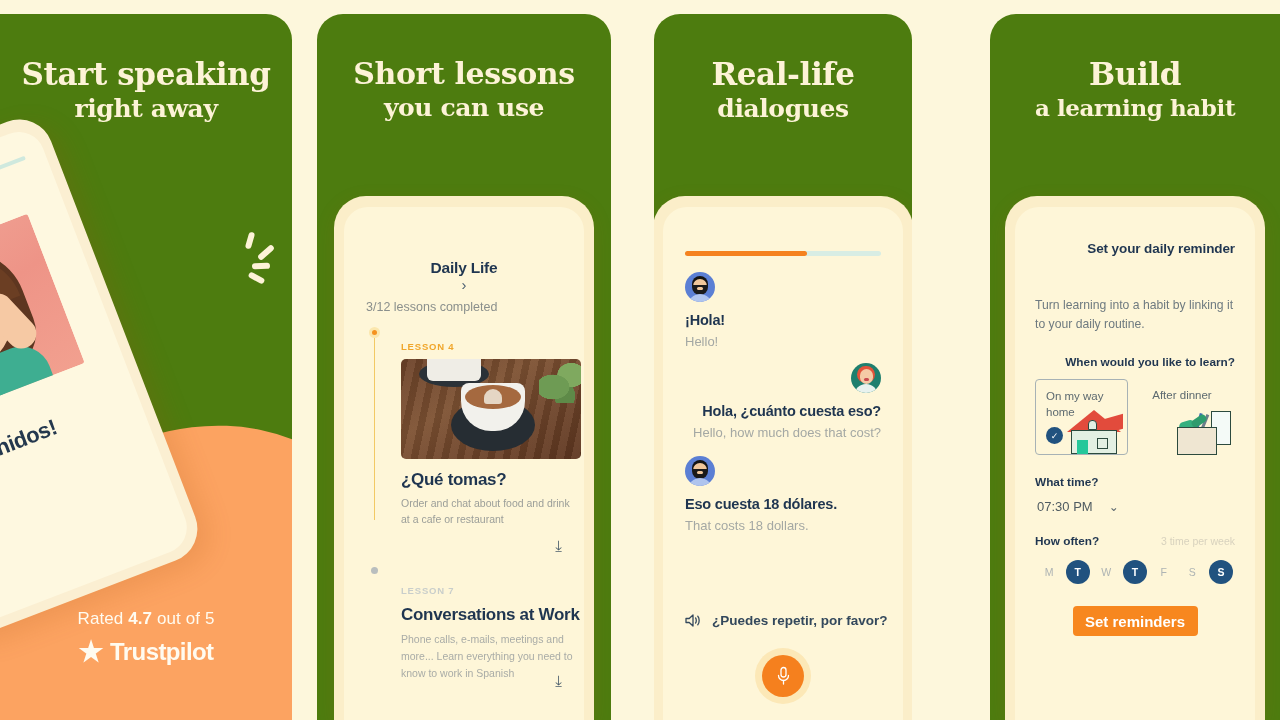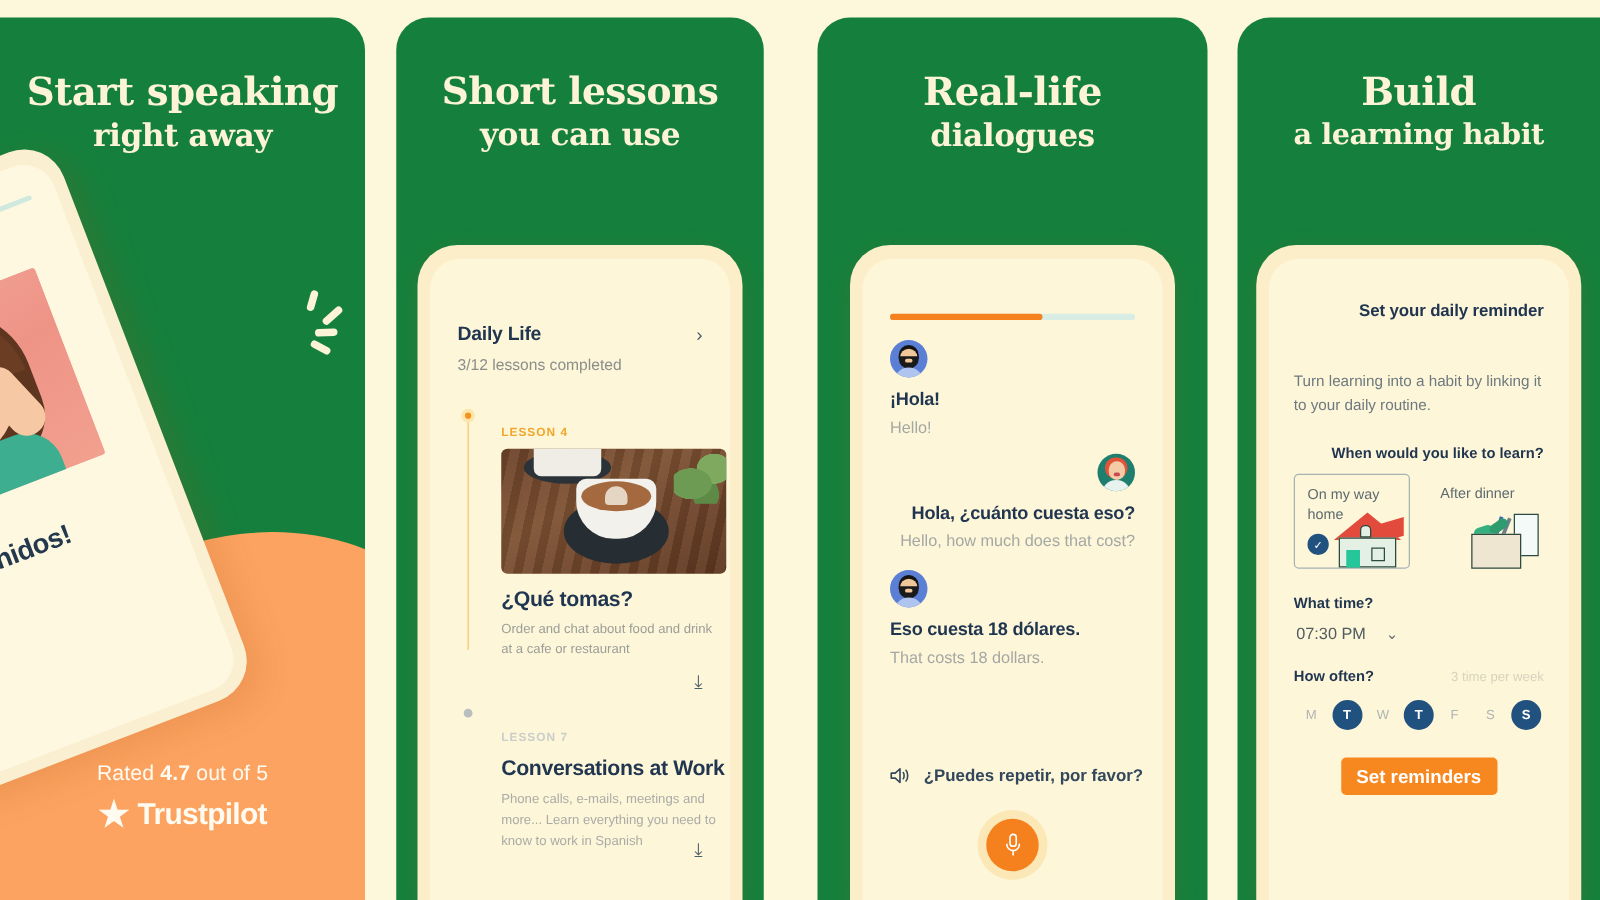--- a/index.html
+++ b/index.html
@@ -13,27 +13,27 @@
     position: relative;
     width: 1280px; height: 720px;
     background: #FDF7DC;
   }
 
   
   .panel {
     position: absolute;
     top: 14px;
     height: 706px;
-    background: #15803d;
+    background: #4d7c0f;
     border-radius: 26px 26px 0 0;
     overflow: hidden;
   }
   #panel-1 { left: 0px;    width: 292px; border-top-left-radius: 0; }
   #panel-2 { left: 317px;  width: 294px; }
-  #panel-3 { left: 654px;  width: 312px; }
+  #panel-3 { left: 654px;  width: 258px; }
   #panel-4 { left: 990px;  width: 290px; border-top-right-radius: 0; }
 
   .headline {
     position: absolute;
     top: 44px; left: 0; right: 0;
     text-align: center;
     color: #FDF3D7;
     font-family: "DejaVu Serif", "Liberation Serif", serif;
     line-height: 1.06;
     letter-spacing: -0.4px;
@@ -120,21 +120,21 @@
     z-index: 4;
   }
   .screen {
     position:absolute; left:10px; right:10px; top:11px; bottom:0;
     background:#FEF6D8; border-radius: 24px 24px 0 0;
     overflow:hidden;
   }
 
   
   .p2 { padding: 52px 22px 0 22px; position:relative; height:100%; }
-  .p2-head { display:flex; align-items:center; justify-content:space-between; }
+  .p2-head { display:flex; align-items:center; justify-content:center;flex-direction:column; }
   .p2-title { font-size:15.5px; font-weight:700; color:#1F3550; letter-spacing:-.2px;}
   .chev-r { color:#4A5E70; font-size:15px; line-height:1; }
   .p2-sub { margin-top:8px; font-size:12.5px; color:#8A8F8C; }
   .timeline { position:absolute; left:30px; top:128px; width:1px; height:185px; background:#F2C964; }
   .dot-active {
     position:absolute; left:25px; top:120px; width:11px; height:11px; border-radius:50%;
     background:#FBE7AE; border:0; display:flex; align-items:center; justify-content:center;
   }
   .dot-active i { width:5px; height:5px; border-radius:50%; background:#F5921F; }
   .dot-idle { position:absolute; left:27px; top:360px; width:7px; height:7px; border-radius:50%; background:#B9BEBE;}

